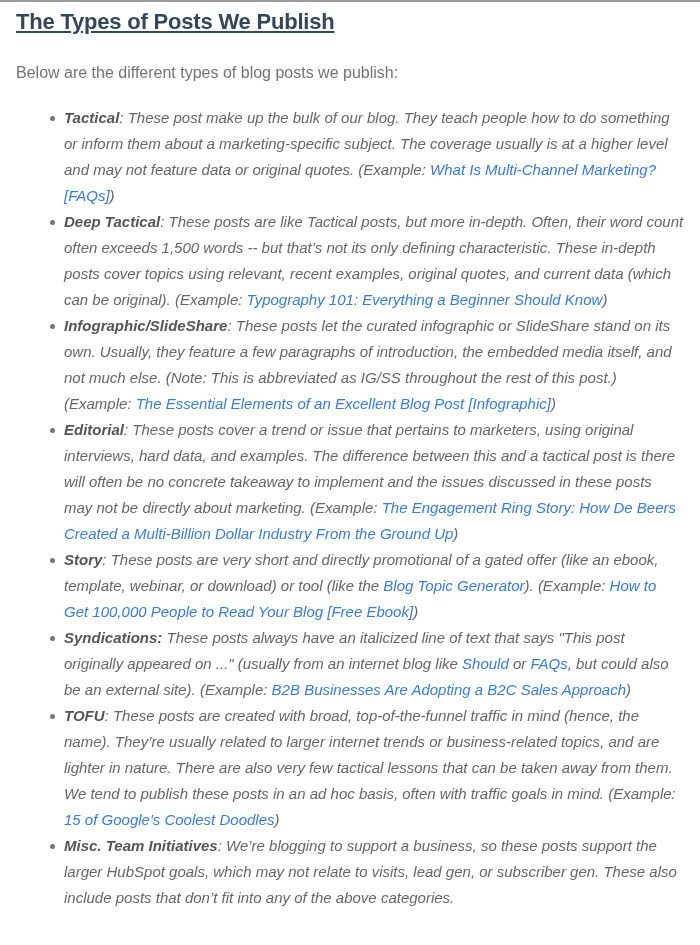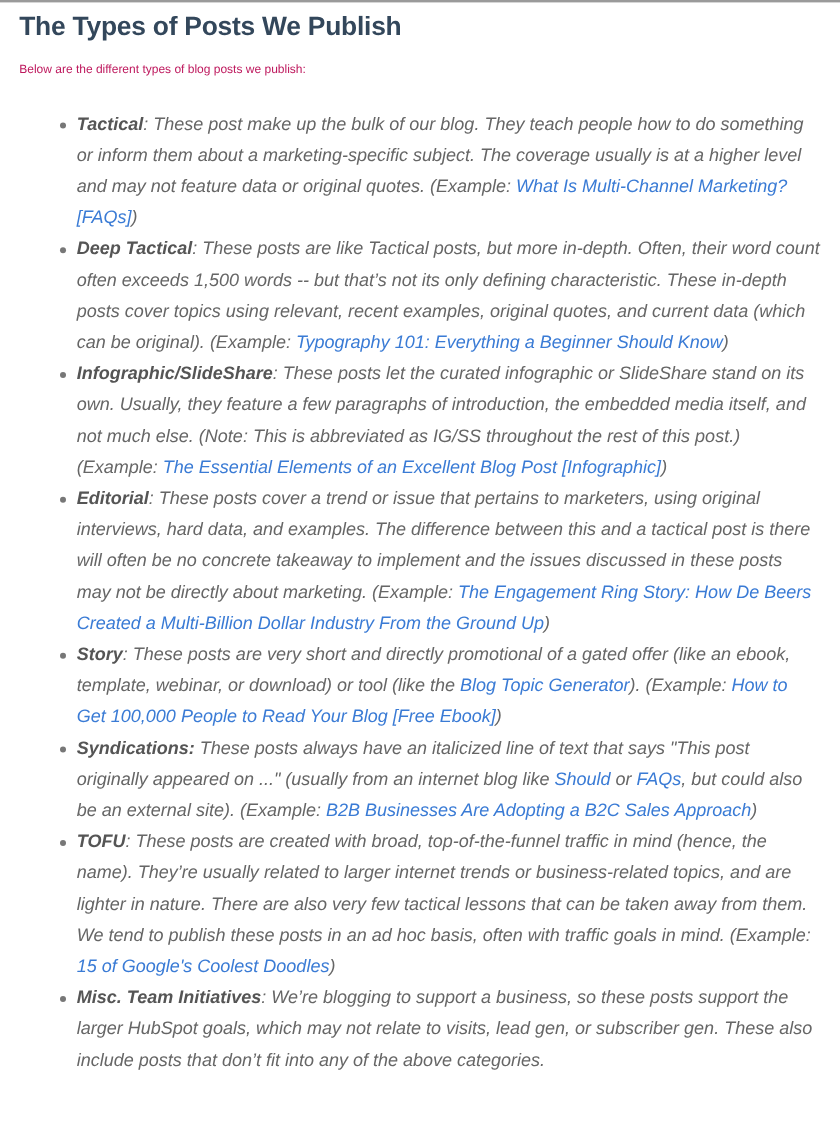--- a/index.html
+++ b/index.html
@@ -1,22 +1,22 @@
 <!DOCTYPE html>
 <html><head>
 <meta charset="utf-8">
 <style>
   html, body { margin:0; padding:0; background:#fff; }
   body { width:700px; height:945px; overflow:hidden; position:relative;
          border-top:2px solid #9a9a9a; box-sizing:border-box; }
   .wrap { padding:0 16px; }
   h2 { font-family:"Liberation Sans", sans-serif; font-weight:bold; font-size:22px;
-       color:#33475b; margin:6px 0 0 0; line-height:28px; letter-spacing:-0.2px; }
-  p.intro { font-family:"Liberation Sans", sans-serif; font-size:10px; color:#be185d;
-            margin:10px 0 0 0; line-height:26px; }
+       color:#33475b; margin:6px 0 0 0; line-height:28px; letter-spacing:-0.2px;text-decoration:underline; }
+  p.intro { font-family:"Liberation Sans", sans-serif; font-size:16px; color:#737373;
+            margin:24px 0 0 0; line-height:26px; }
   ul { list-style:none; margin:19px 0 0 0; padding:0 0 0 48px; }
   li { position:relative; font-family:"Liberation Sans", sans-serif; font-size:15px;
        color:#666; line-height:26px; margin:0;font-style:italic; }
   li::before { content:""; position:absolute; left:-14px; top:11px; width:5px; height:5px;
                border-radius:50%; background:#777; }
   li b { color:#555; font-weight:bold; }
   a { color:#3a7bd5; text-decoration:none; }
 </style>
 </head>
 <body>

